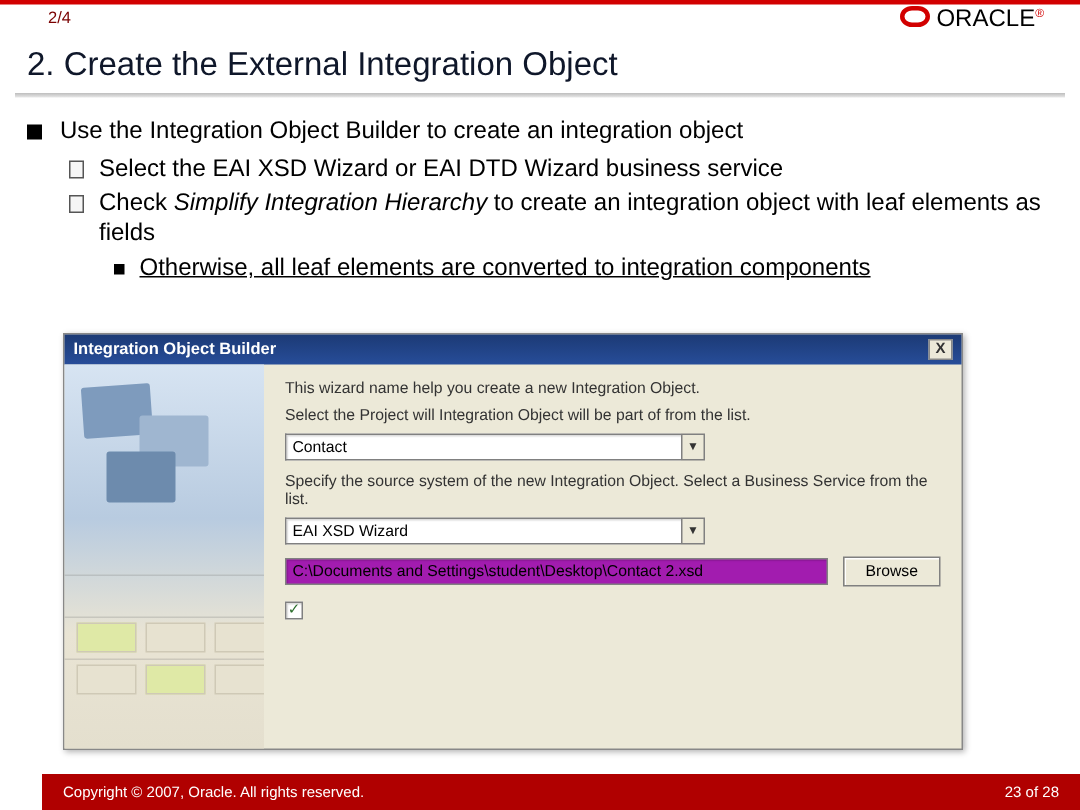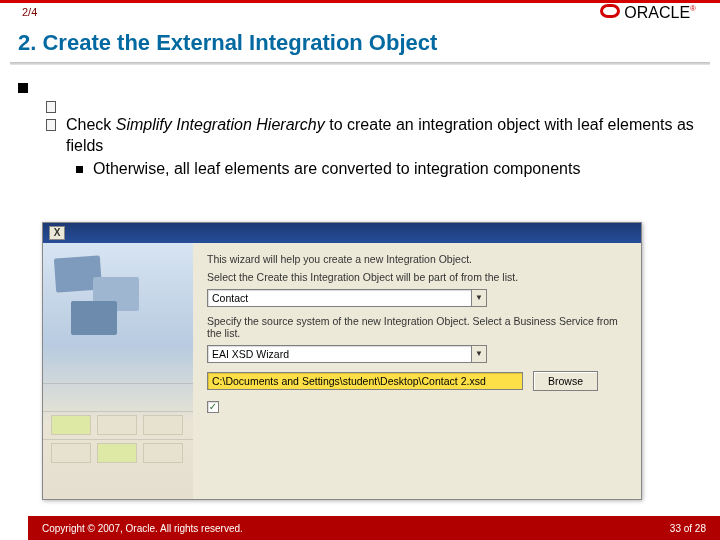--- a/index.html
+++ b/index.html
@@ -1,53 +1,53 @@
 <!DOCTYPE html>
 <html><head>
 <meta charset="utf-8">
 <style>
   * { margin: 0; padding: 0; box-sizing: border-box; }
   body { width: 720px; height: 540px; background: #fff; font-family: Arial, sans-serif; position: relative; overflow: hidden; }
 
   .red-bar { position: absolute; top: 0; left: 0; right: 0; height: 3px; background: #d20000; }
-  .page-indicator { position: absolute; top: 6px; left: 22px; font-size: 11px; color: #7a0000; }
+  .page-indicator { position: absolute; top: 6px; left: 32px; font-size: 11px; color: #7a0000; }
   .oracle-logo { position: absolute; top: 4px; right: 24px; display: flex; align-items: flex-start; gap: 4px; }
   .oracle-o { width: 20px; height: 14px; border: 3px solid #d20000; border-radius: 8px / 7px; }
   .oracle-reg { font-size: 8px; color: #d20000; vertical-align: top; }
 
-  .title { position: absolute; top: 30px; left: 18px; font-size: 22px; font-weight: bold; color: #0369a1; }
+  .title { position: absolute; top: 30px; left: 18px; font-size: 22px; font-weight: normal; color: #0f172a; }
   .title-underline { position: absolute; top: 62px; left: 10px; right: 10px; height: 3px; background: linear-gradient(to bottom, #bdbdbd, #e8e8e8); }
 
   .content { position: absolute; top: 78px; left: 18px; right: 18px; font-size: 16px; color: #000; line-height: 1.3; }
   .bullet-l1 { display: flex; margin-bottom: 4px; }
   .bullet-l1 .mk { width: 10px; height: 10px; background: #000; margin-top: 5px; margin-right: 12px; flex: 0 0 10px; }
   .bullet-l2 { display: flex; margin-left: 28px; margin-bottom: 2px; }
   .bullet-l2 .mk { width: 10px; height: 12px; border: 1px solid #555; margin-top: 4px; margin-right: 10px; flex: 0 0 10px; background: #f6f6f6; }
-  .bullet-l3 { display: flex; margin-left: 58px; margin-bottom: 2px; }
+  .bullet-l3 { display: flex; margin-left: 58px; margin-bottom: 2px; text-decoration: underline; }
   .bullet-l3 .mk { width: 7px; height: 7px; background: #000; margin-top: 7px; margin-right: 10px; flex: 0 0 7px; }
   em { font-style: italic; }
 
   .wizard { position: absolute; top: 222px; left: 42px; width: 600px; height: 278px; background: #ece9d8; border: 1px solid #888; box-shadow: 1px 1px 4px rgba(0,0,0,0.3); font-family: Tahoma, Arial, sans-serif; }
   .wiz-title { background: linear-gradient(#1c3a75,#274d99); color: #fff; font-size: 11px; font-weight: bold; padding: 3px 6px; display: flex; justify-content: space-between; align-items: center; }
   .wiz-close { width: 16px; height: 14px; background: #ece9d8; border: 1px solid #888; font-size: 10px; text-align: center; line-height: 12px; color: #333; font-family: Arial; }
   .wiz-body { display: flex; height: calc(100% - 20px); }
   .wiz-side { width: 150px; background: linear-gradient(to bottom, #d7e4f2 0%, #b8cbe0 40%, #e9e4d4 70%, #e4dfce 100%); position: relative; overflow: hidden; }
   .folder { position: absolute; background: #7e9bbd; border-radius: 2px; }
   .folder.a { width: 46px; height: 34px; top: 14px; left: 12px; transform: rotate(-4deg); }
   .folder.b { width: 46px; height: 34px; top: 34px; left: 50px; background:#9fb6d0; }
   .folder.c { width: 46px; height: 34px; top: 58px; left: 28px; background:#6d8bad; }
   .gridline { position:absolute; left:0; right:0; border-top:1px solid rgba(120,120,120,.25);}
   .gridcell { position:absolute; width:40px; height:20px; background:#e7e2d0; border:1px solid #cfc9b6;}
   .wiz-main { flex: 1; padding: 10px 14px 8px 14px; font-size: 10.5px; color: #333; }
   .wiz-main p { margin-bottom: 6px; }
   .field-row { margin-bottom: 8px; }
   .combo { display:flex; width: 280px; }
   .combo input { flex:1; height: 18px; border:1px solid #808080; border-right:none; background:#fff; font-size:10.5px; padding:1px 4px; box-shadow: inset 1px 1px 1px rgba(0,0,0,.15); }
   .combo .arrow { width:16px; height:18px; background:#ece9d8; border:1px solid #808080; font-size:8px; text-align:center; line-height:16px; }
-  .textbox { width: 316px; height:18px; border:1px solid #808080; background:#fde047; font-size:10.5px; padding:1px 4px; box-shadow: inset 1px 1px 1px rgba(0,0,0,.15);}
+  .textbox { width: 362px; height:18px; border:1px solid #808080; background:#a21caf; font-size:10.5px; padding:1px 4px; box-shadow: inset 1px 1px 1px rgba(0,0,0,.15);}
   .file-row { display:flex; align-items:center; gap:10px;}
   .btn { height:20px; padding:0 14px; background:#ece9d8; border:1px solid #808080; font-size:10.5px; box-shadow: 1px 1px 0 #fff inset; }
   .chk-row { display:flex; align-items:center; gap:6px; margin-top:10px; font-size:10.5px;}
   .chk { width:12px; height:12px; border:1px solid #808080; background:#fff; font-size:10px; line-height:10px; text-align:center; color:#2a6d2a; box-shadow: inset 1px 1px 1px rgba(0,0,0,.15);}
 
   .footer { position:absolute; bottom:0; left:0; right:0; height:24px; background:#b00000; color:#fff; font-size:10px; display:flex; align-items:center; justify-content:space-between; padding:0 14px;margin-left:28px;}
 </style>
 </head>
 <body>
 
@@ -57,57 +57,60 @@
   <div class="oracle-o"></div>
   <span><span>ORACLE</span><span class="oracle-reg">®</span></span>
 </div>
 
 <div class="title">2. Create the External Integration Object</div>
 <div class="title-underline"></div>
 
 <div class="content">
   <div class="bullet-l1">
     <div class="mk"></div>
+    <div>Use the Integration Object Builder to create an integration object</div>
   </div>
   <div class="bullet-l2">
     <div class="mk"></div>
+    <div>Select the EAI XSD Wizard or EAI DTD Wizard business service</div>
   </div>
   <div class="bullet-l2">
     <div class="mk"></div>
     <div><span>Check </span><em>Simplify Integration Hierarchy</em><span> to create an integration object with leaf elements as fields</span></div>
   </div>
   <div class="bullet-l3">
     <div class="mk"></div>
     <div>Otherwise, all leaf elements are converted to integration components</div>
   </div>
 </div>
 
 <div class="wizard">
   <div class="wiz-title">
+    <span>Integration Object Builder</span>
     <div class="wiz-close">X</div>
   </div>
   <div class="wiz-body">
     <div class="wiz-side">
       <div class="folder a"></div>
       <div class="folder b"></div>
       <div class="folder c"></div>
       <div class="gridline" style="top:140px"></div>
       <div class="gridline" style="top:168px"></div>
       <div class="gridline" style="top:196px"></div>
       <div class="gridcell" style="top:172px;left:8px;background:#dfe9a6"></div>
       <div class="gridcell" style="top:172px;left:54px"></div>
       <div class="gridcell" style="top:172px;left:100px"></div>
       <div class="gridcell" style="top:200px;left:8px"></div>
       <div class="gridcell" style="top:200px;left:54px;background:#dfe9a6"></div>
       <div class="gridcell" style="top:200px;left:100px"></div>
     </div>
     <div class="wiz-main">
-      <p>This wizard will help you create a new Integration Object.</p>
+      <p>This wizard name help you create a new Integration Object.</p>
       <div class="field-row">
-        <p>Select the Create this Integration Object will be part of from the list.</p>
+        <p>Select the Project will Integration Object will be part of from the list.</p>
         <div class="combo">
           <input readonly="" value="Contact" style="">
           <div class="arrow">▼</div>
         </div>
       </div>
       <div class="field-row">
         <p>Specify the source system of the new Integration Object. Select a Business Service from the list.</p>
         <div class="combo">
           <input readonly="" value="EAI XSD Wizard" style="">
           <div class="arrow">▼</div>
@@ -121,14 +124,14 @@
       </div>
       <div class="chk-row">
         <div class="chk">✓</div>
       </div>
     </div>
   </div>
 </div>
 
 <div class="footer">
   <span>Copyright © 2007, Oracle. All rights reserved.</span>
-  <span>33 of 28</span>
+  <span>23 of 28</span>
 </div>
 
 </body></html>

